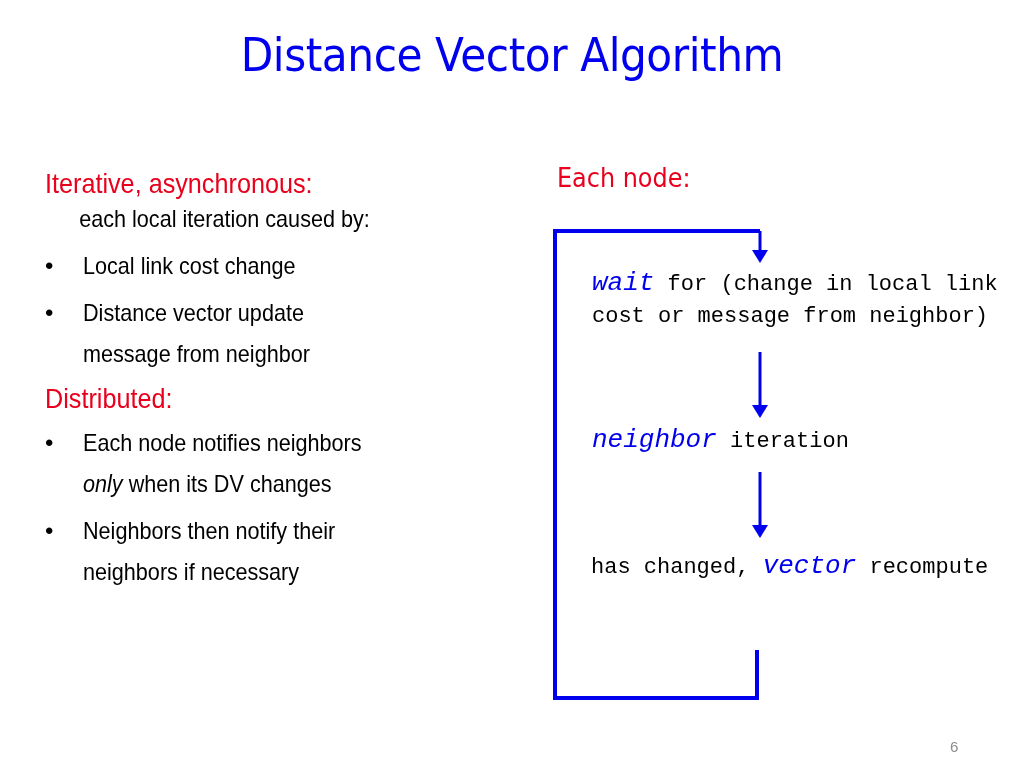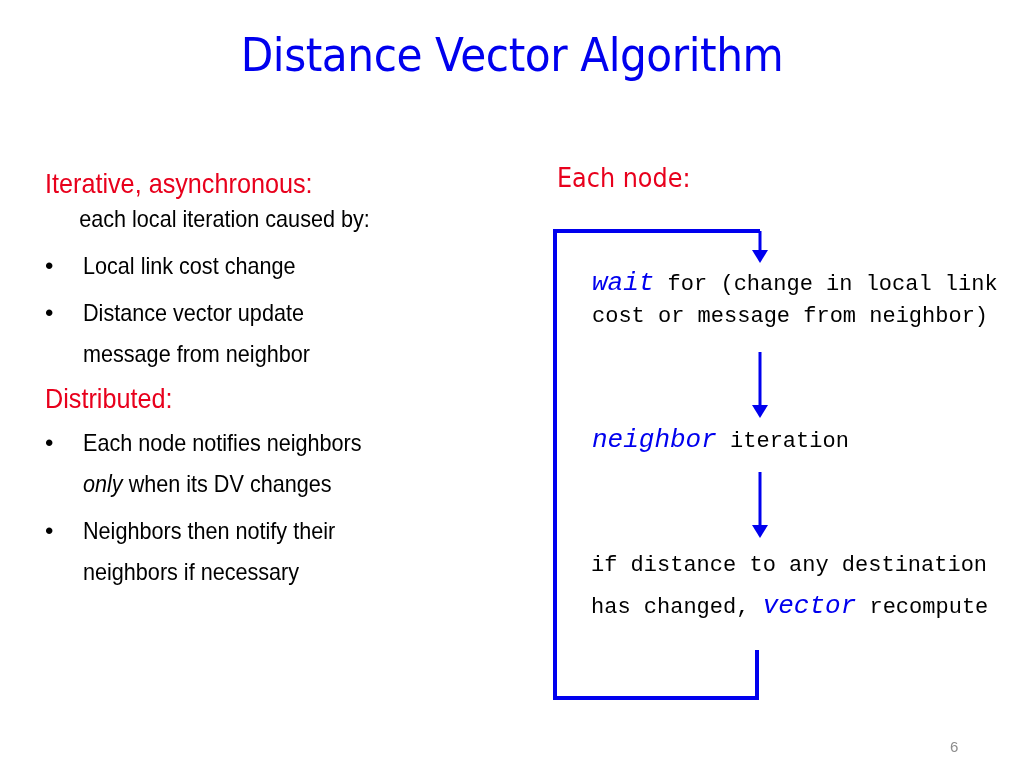--- a/index.html
+++ b/index.html
@@ -182,17 +182,16 @@
 <div class="step" style="left:592px; top:267px;">
   <div><span class="kw">wait</span><span> for (change in local link</span></div>
   <div>cost or message from neighbor)</div>
 </div>
 
 <div class="step" style="left:592px; top:424px;">
   <span class="kw">neighbor</span><span> iteration</span>
 </div>
 
 <div class="step" style="left:591px; top:546px; line-height:40px;">
-  <div>if distance to any destination</div>
   <div><span>has changed, </span><span class="kw">vector</span><span> recompute</span></div>
 </div>
 
 <div class="page-num">6</div>
 
 </body></html>

